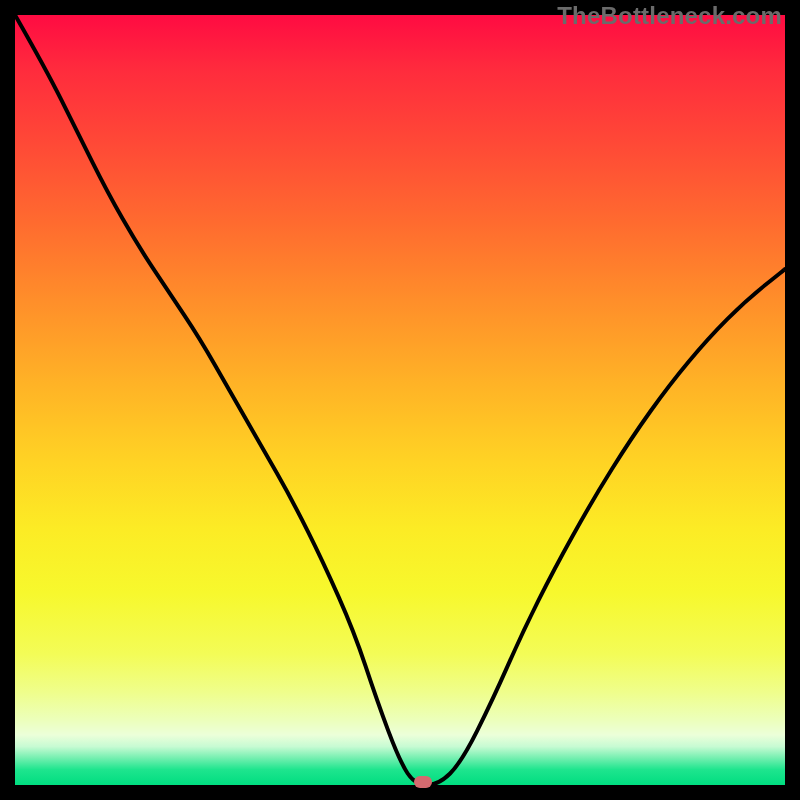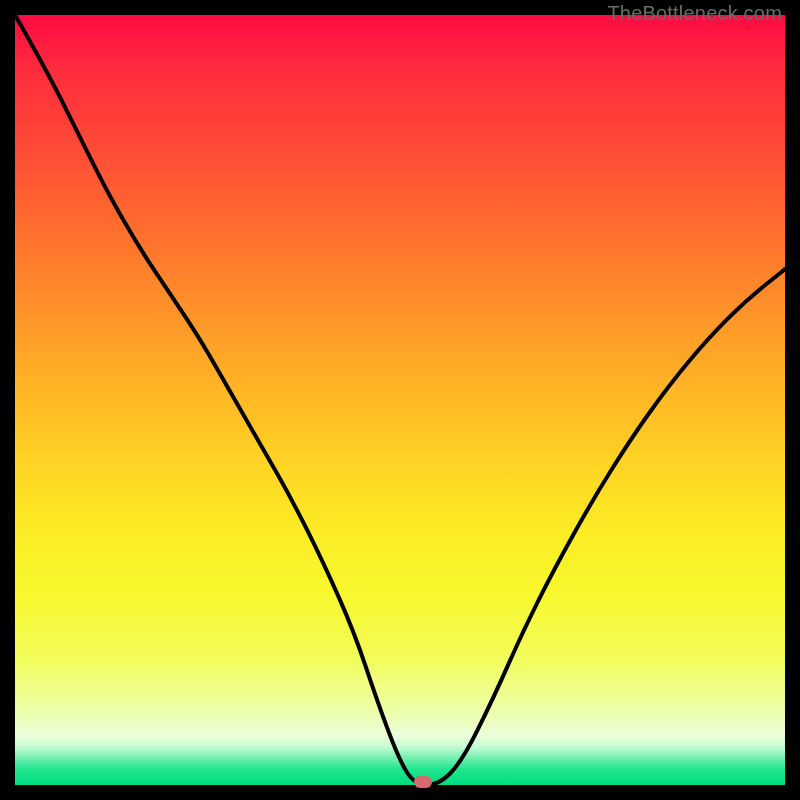--- a/index.html
+++ b/index.html
@@ -17,22 +17,22 @@
     top: 15px;
     width: 770px;
     height: 770px;
     background: #000;
   }
   .watermark {
     position: absolute;
     top: 2px;
     right: 18px;
     color: #6b6b6b;
-    font-size: 20px;
-    font-weight: 400;
+    font-size: 24px;
+    font-weight: 700;
     letter-spacing: 0.2px;
   }
   .gradient {
     position: absolute;
     left: 0;
     top: 0;
     width: 770px;
     height: 770px;
     background: linear-gradient(to bottom,
       #ff0b42 0%,

